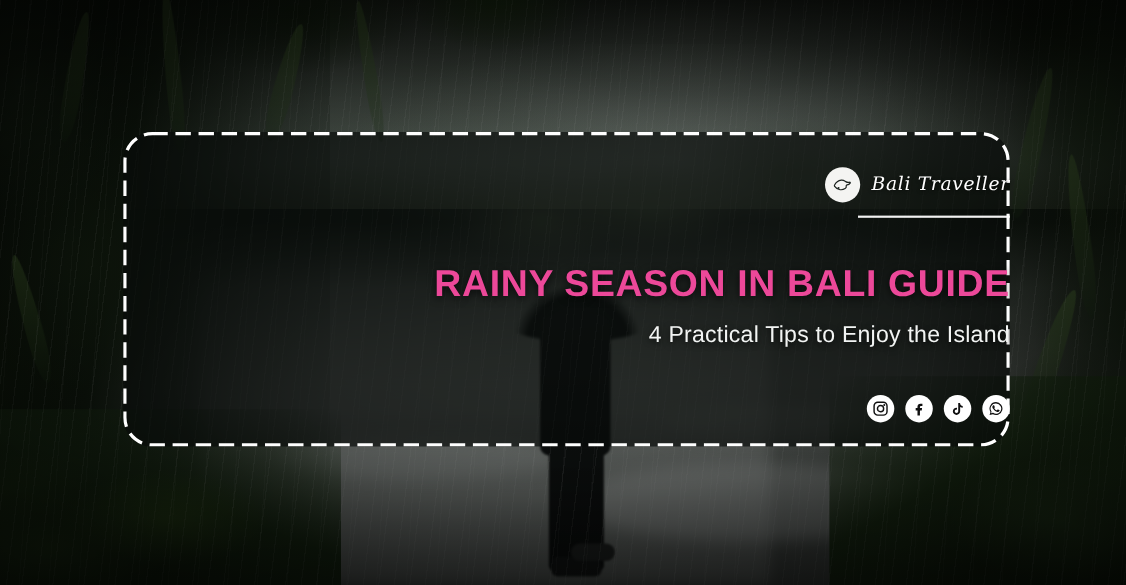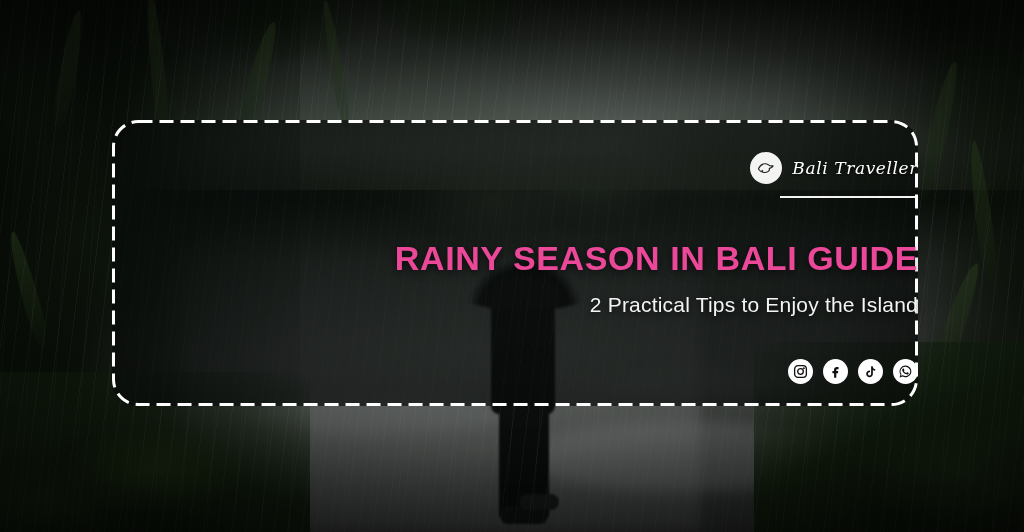--- a/index.html
+++ b/index.html
@@ -338,21 +338,21 @@
           <svg width="22" height="22" viewBox="0 0 22 22" aria-hidden="true">
             <path d="M3.6 11.4c1.3-2.6 3.6-4.3 6.2-4.6 1.6-.2 2.7.5 4 1.3 1.1.7 2.3 1 3.5.6.5-.2.9.3.6.7-.7.9-1.7 1.5-2.8 1.7-.6.1-.9.5-.8 1 .2.9-.2 1.8-1 2.3-1.6 1-3.5 1.3-5.3.9-1.7-.4-3.2-1.4-4.2-2.8-.3-.3-.3-.7-.2-1.1z" fill="none" stroke="#1d2420" stroke-width="1.1" stroke-linejoin="round"></path>
             <circle cx="7.3" cy="13.9" r=".95" fill="#1d2420"></circle>
           </svg>
         </span>
         <span class="logo-text">Bali Traveller</span>
       </div>
       <div class="logo-divider"></div>
 
       <div class="title">RAINY SEASON IN BALI GUIDE</div>
-      <div class="subtitle">2 Practical Tips to Enjoy the Island</div>
+      <div class="subtitle">4 Practical Tips to Enjoy the Island</div>
 
       <div class="socials">
 
         <a class="social">
           <span>
             <svg width="15" height="15" viewBox="0 0 24 24" aria-hidden="true">
               <rect x="2.6" y="2.6" width="18.8" height="18.8" rx="5.4" ry="5.4" fill="none" stroke="#111" stroke-width="2.1"></rect>
               <circle cx="12" cy="12" r="4.5" fill="none" stroke="#111" stroke-width="2.1"></circle>
               <circle cx="17.4" cy="6.6" r="1.5" fill="#111"></circle>
             </svg>

